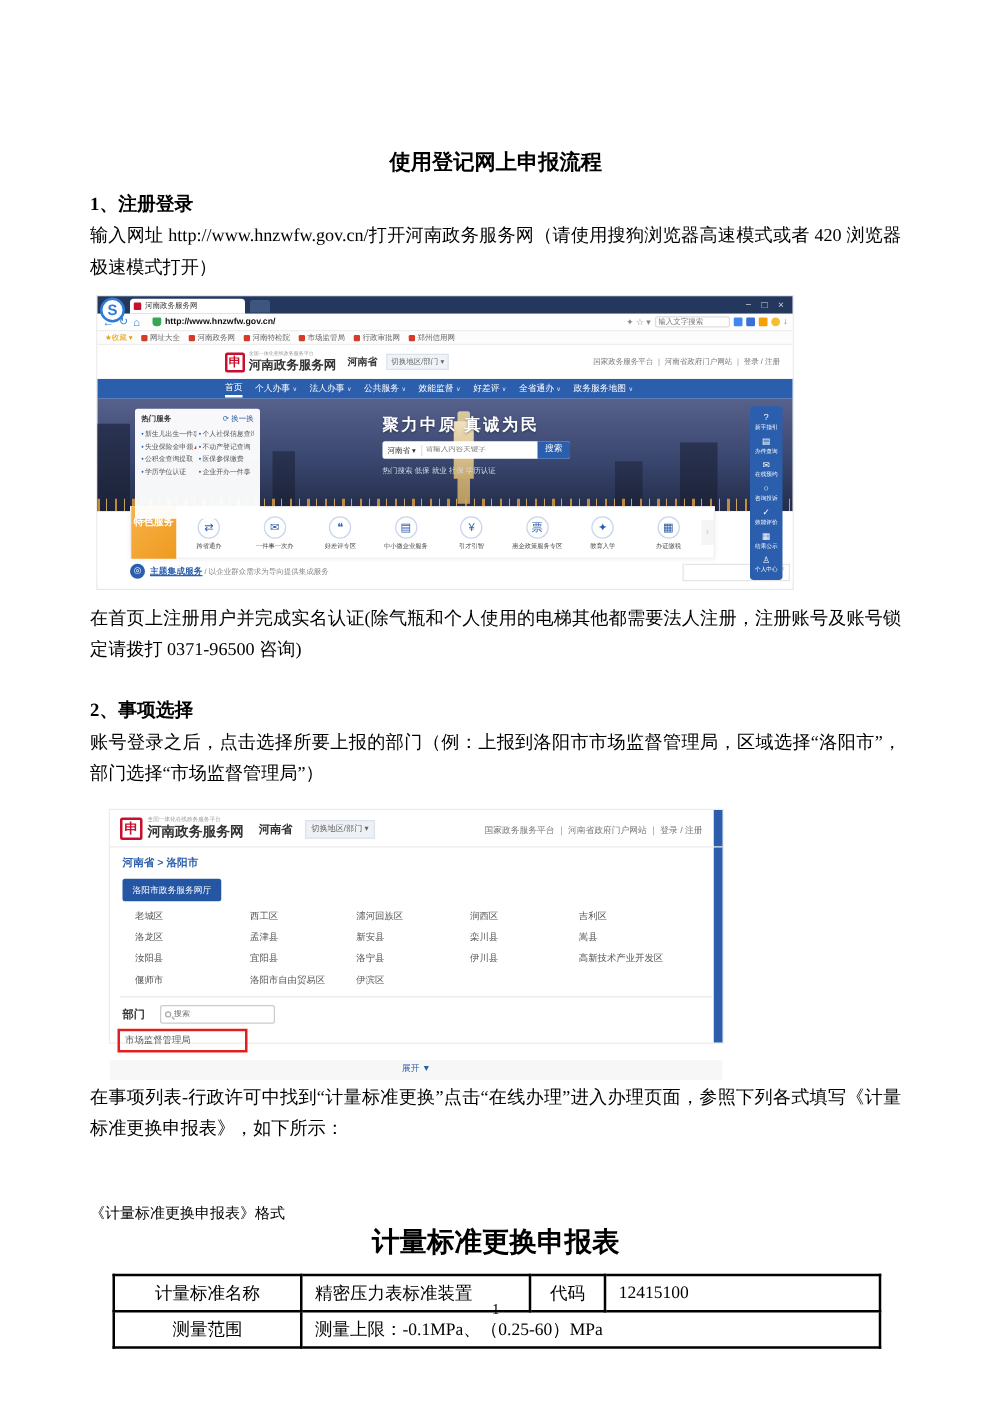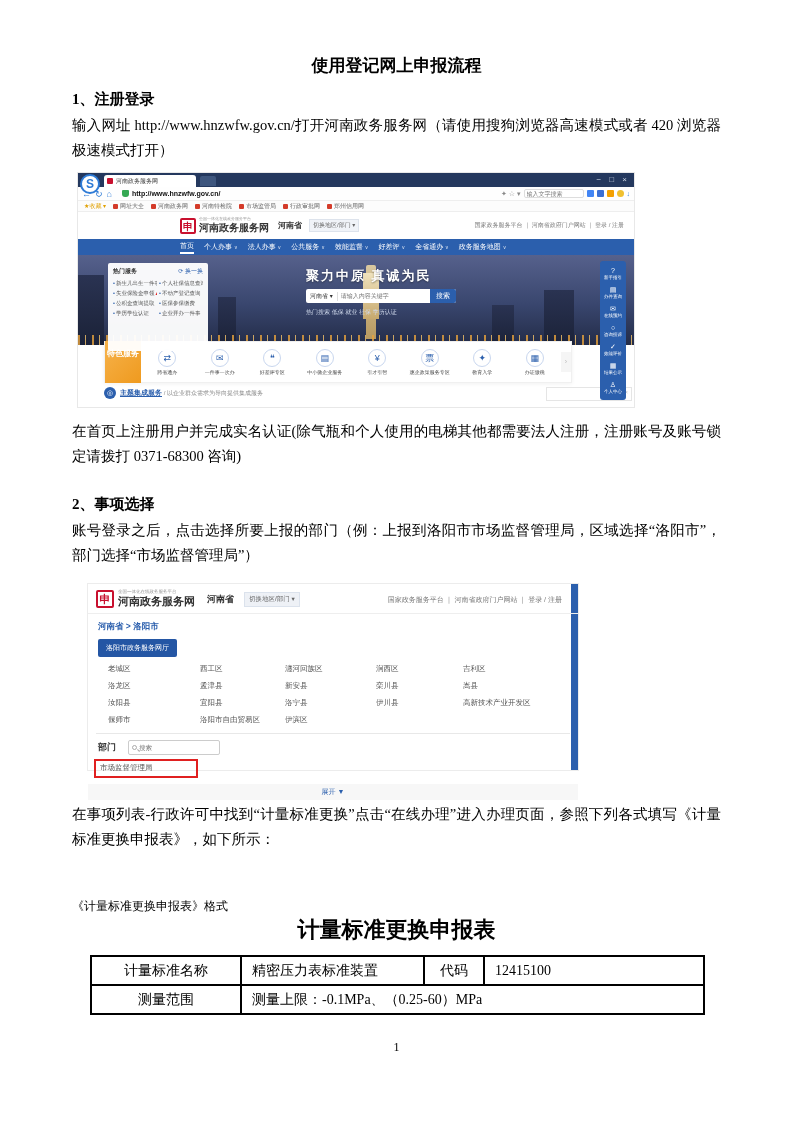--- a/index.html
+++ b/index.html
@@ -1,18 +1,18 @@
 <!DOCTYPE html>
 <html><head>
 <meta charset="utf-8">
 <style>
   * { margin:0; padding:0; box-sizing:border-box; }
   body { width:793px; height:1122px; background:#fff; position:relative; overflow:hidden;
          font-family:"Liberation Serif","DejaVu Serif",serif; color:#000; }
-  .doc { padding:54px 72px 0; }
+  .doc { padding:118px 72px 0; }
   .doc-title { text-align:center; font-size:17px; font-weight:bold; line-height:24px; }
   .sec-h { font-size:15px; font-weight:bold; margin-top:12px; }
   .para { font-size:14.5px; line-height:25px; text-align:justify; margin-top:4px; }
   .note { margin-top:12px; }
 
   
   .shot1 { width:556px; height:234px; margin:10px 0 0 6px; position:relative; background:#fff;
            font-family:"Liberation Sans","DejaVu Sans",sans-serif; box-shadow:0 0 0 1px #e8e8e8; }
   .s1-titlebar { height:14px; background:#24385e; position:relative; }
   .s1-sogou { position:absolute; left:2px; top:1px; width:20px; height:20px; background:#fff; border-radius:50%;
@@ -279,21 +279,21 @@
       <div class="s1-theme">
         <span class="ticon">◎</span>
         <span class="tt">主题集成服务</span>&nbsp;
         <span>/ 以企业群众需求为导向提供集成服务</span>
         <span class="more">更多→</span>
       </div>
       <div class="s1-popup"><span>×</span></div>
     </div>
   </div>
 
-  <div class="para note">在首页上注册用户并完成实名认证(除气瓶和个人使用的电梯其他都需要法人注册，注册账号及账号锁定请拨打 0371-68300 咨询)</div>
+  <div class="para note">在首页上注册用户并完成实名认证(除气瓶和个人使用的电梯其他都需要法人注册，注册账号及账号锁定请拨打 0371-96500 咨询)</div>
 
   <div class="sec-h" style="margin-top:26px">2、事项选择</div>
   <div class="para">账号登录之后，点击选择所要上报的部门（例：上报到洛阳市市场监督管理局，区域选择“洛阳市”，部门选择“市场监督管理局”）</div>
 
   <div class="shot2">
     <div class="s2-bluestrip"></div>
     <div class="s2-head">
       <div class="s2-logo">
         <span class="s2-logomark">申</span>
         <span>

